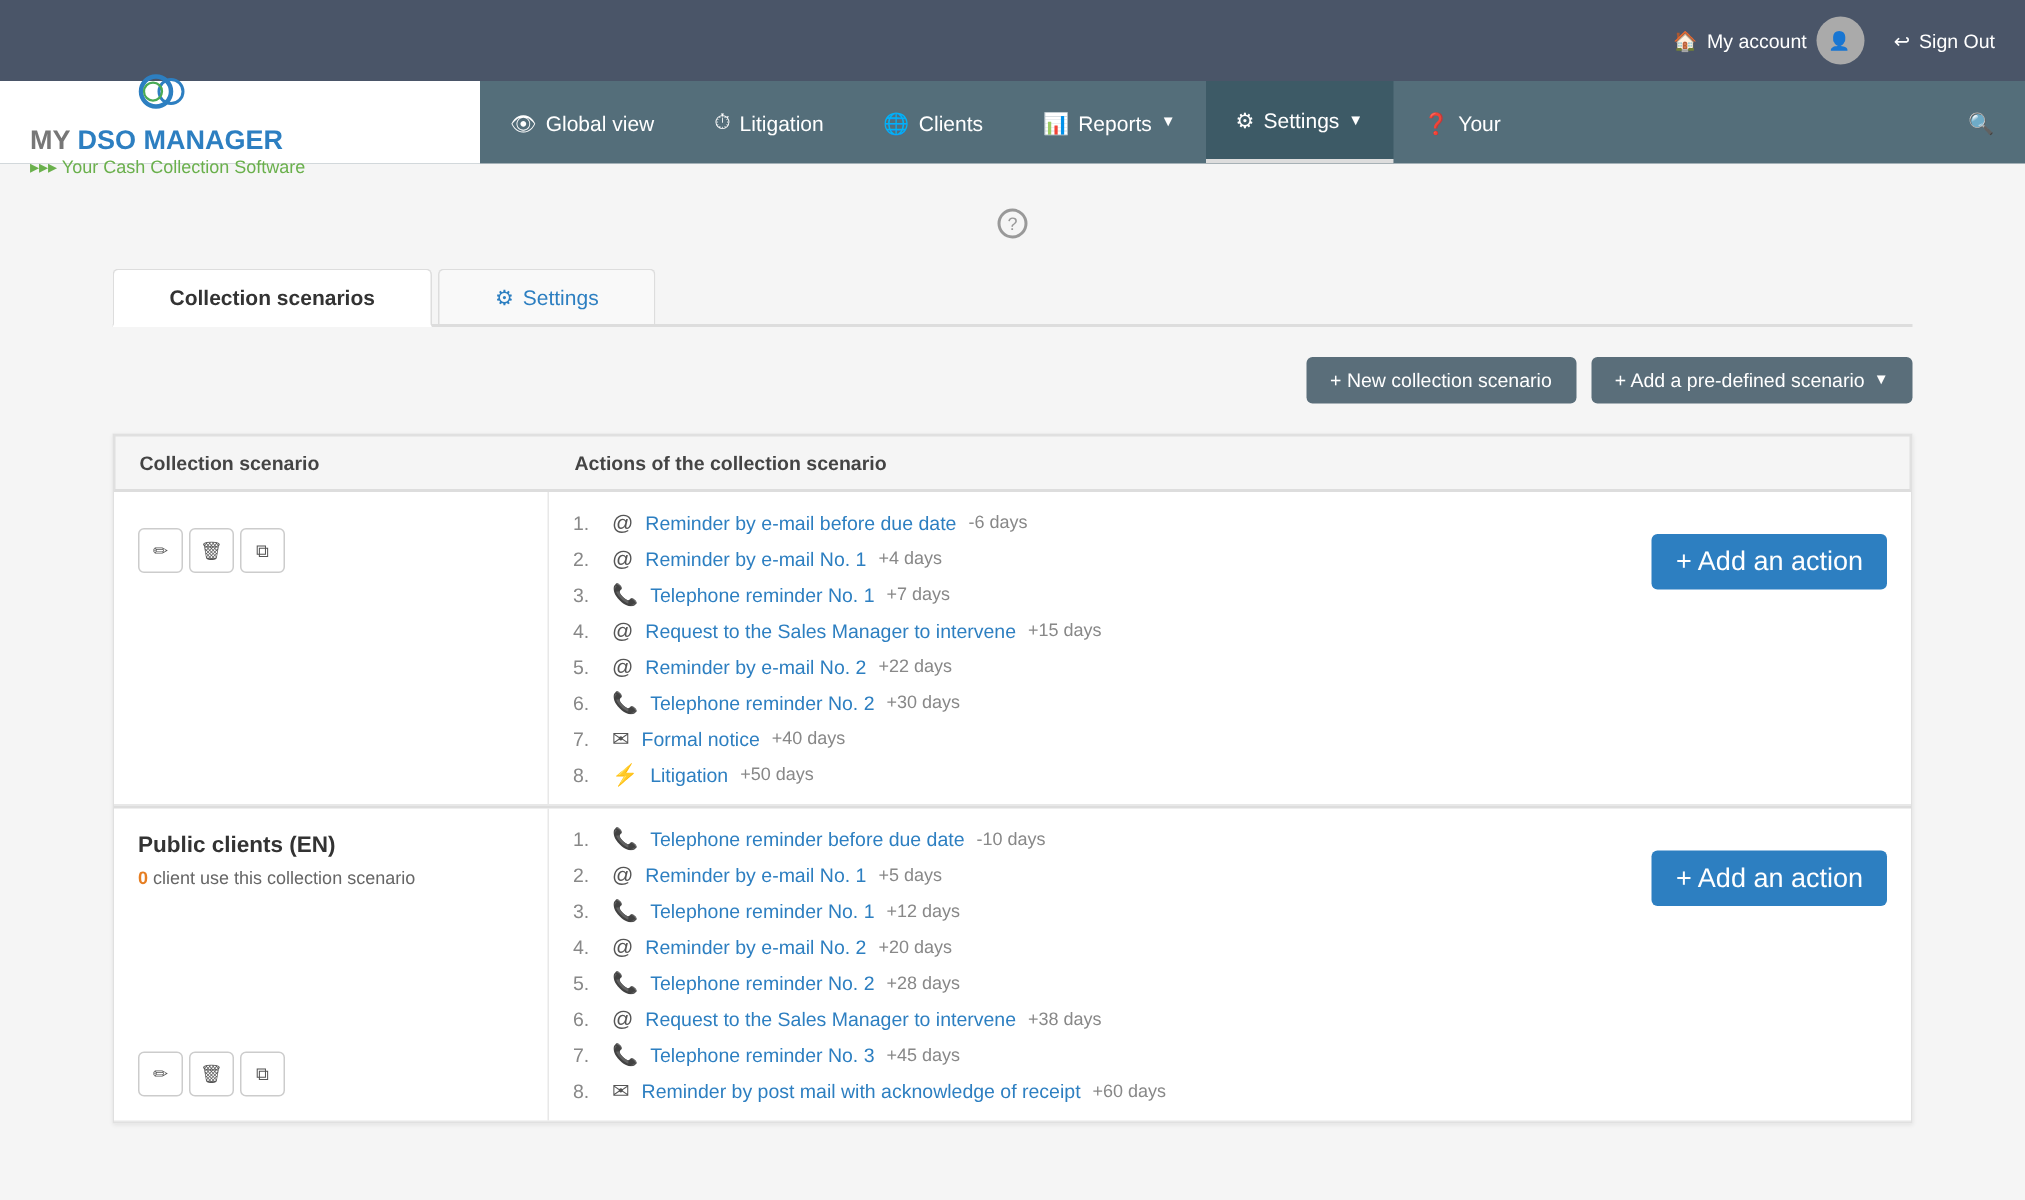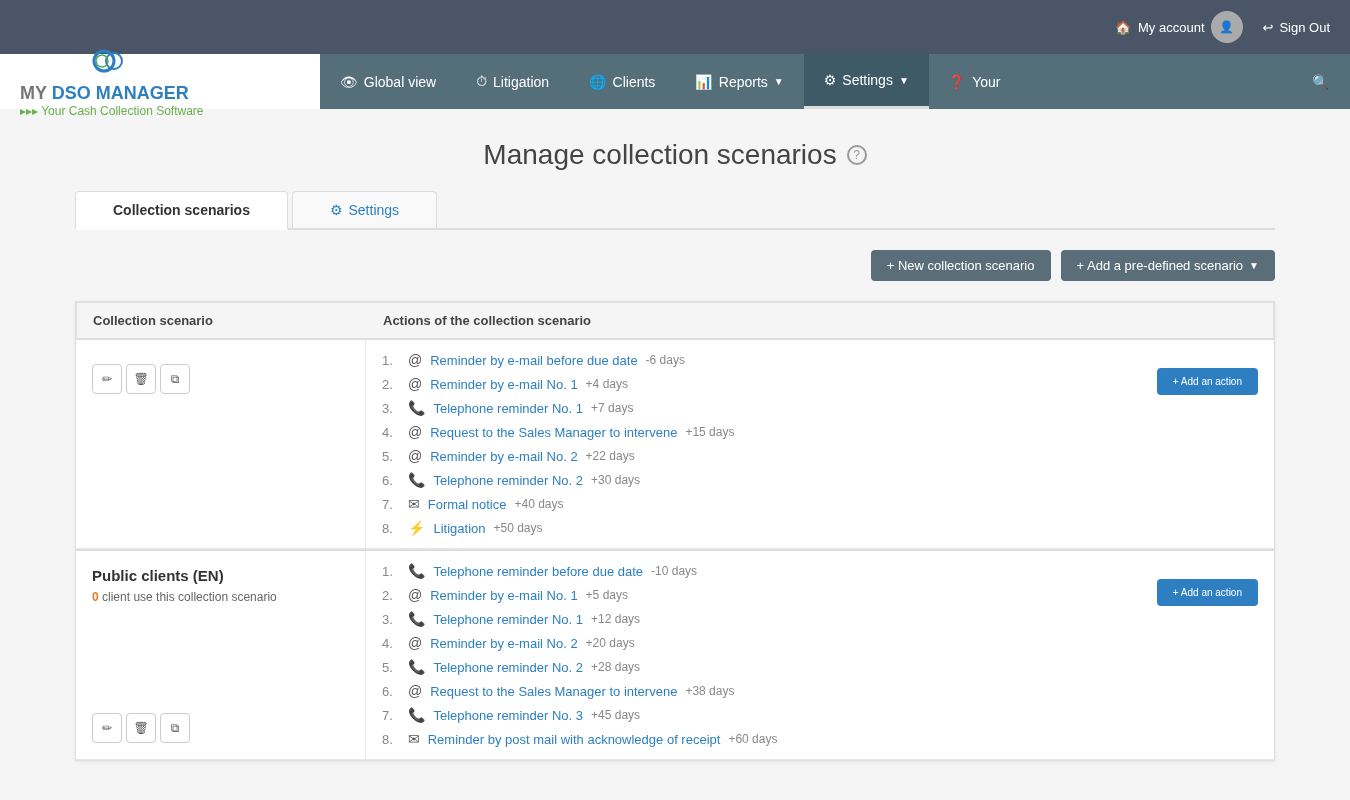--- a/index.html
+++ b/index.html
@@ -175,21 +175,21 @@
     .action-link { color: #2d7fc1; text-decoration: none; cursor: pointer; }
     .action-days { color: #888; font-size: 12px; }
 
     .add-action-btn {
       background: #2d7fc1;
       color: #fff;
       border: none;
       padding: 8px 16px;
       border-radius: 4px;
       cursor: pointer;
-      font-size: 10px;
+      font-size: 18px;
       display: flex;
       align-items: center;
       gap: 6px;
       margin-top: 10px;
       float: right;
     }
     .scenario-block-inner {
       display: flex;
       align-items: stretch;
       border-bottom: 1px solid #e8e8e8;
@@ -310,21 +310,20 @@
     </a>
     <a class="nav-item" style="margin-left:auto;">
       <span>🔍</span>
     </a>
   </div>
 </div>
 
 <div class="main-content">
 
   <h1 class="page-title">
-    <span>Manage collection scenarios</span>
     <span class="help-circle">?</span>
   </h1>
 
   <div class="tabs">
     <div class="tab active">
       <span>Collection scenarios</span>
     </div>
     <div class="tab tab-settings">
       <span>⚙</span>
       <span>Settings</span>

